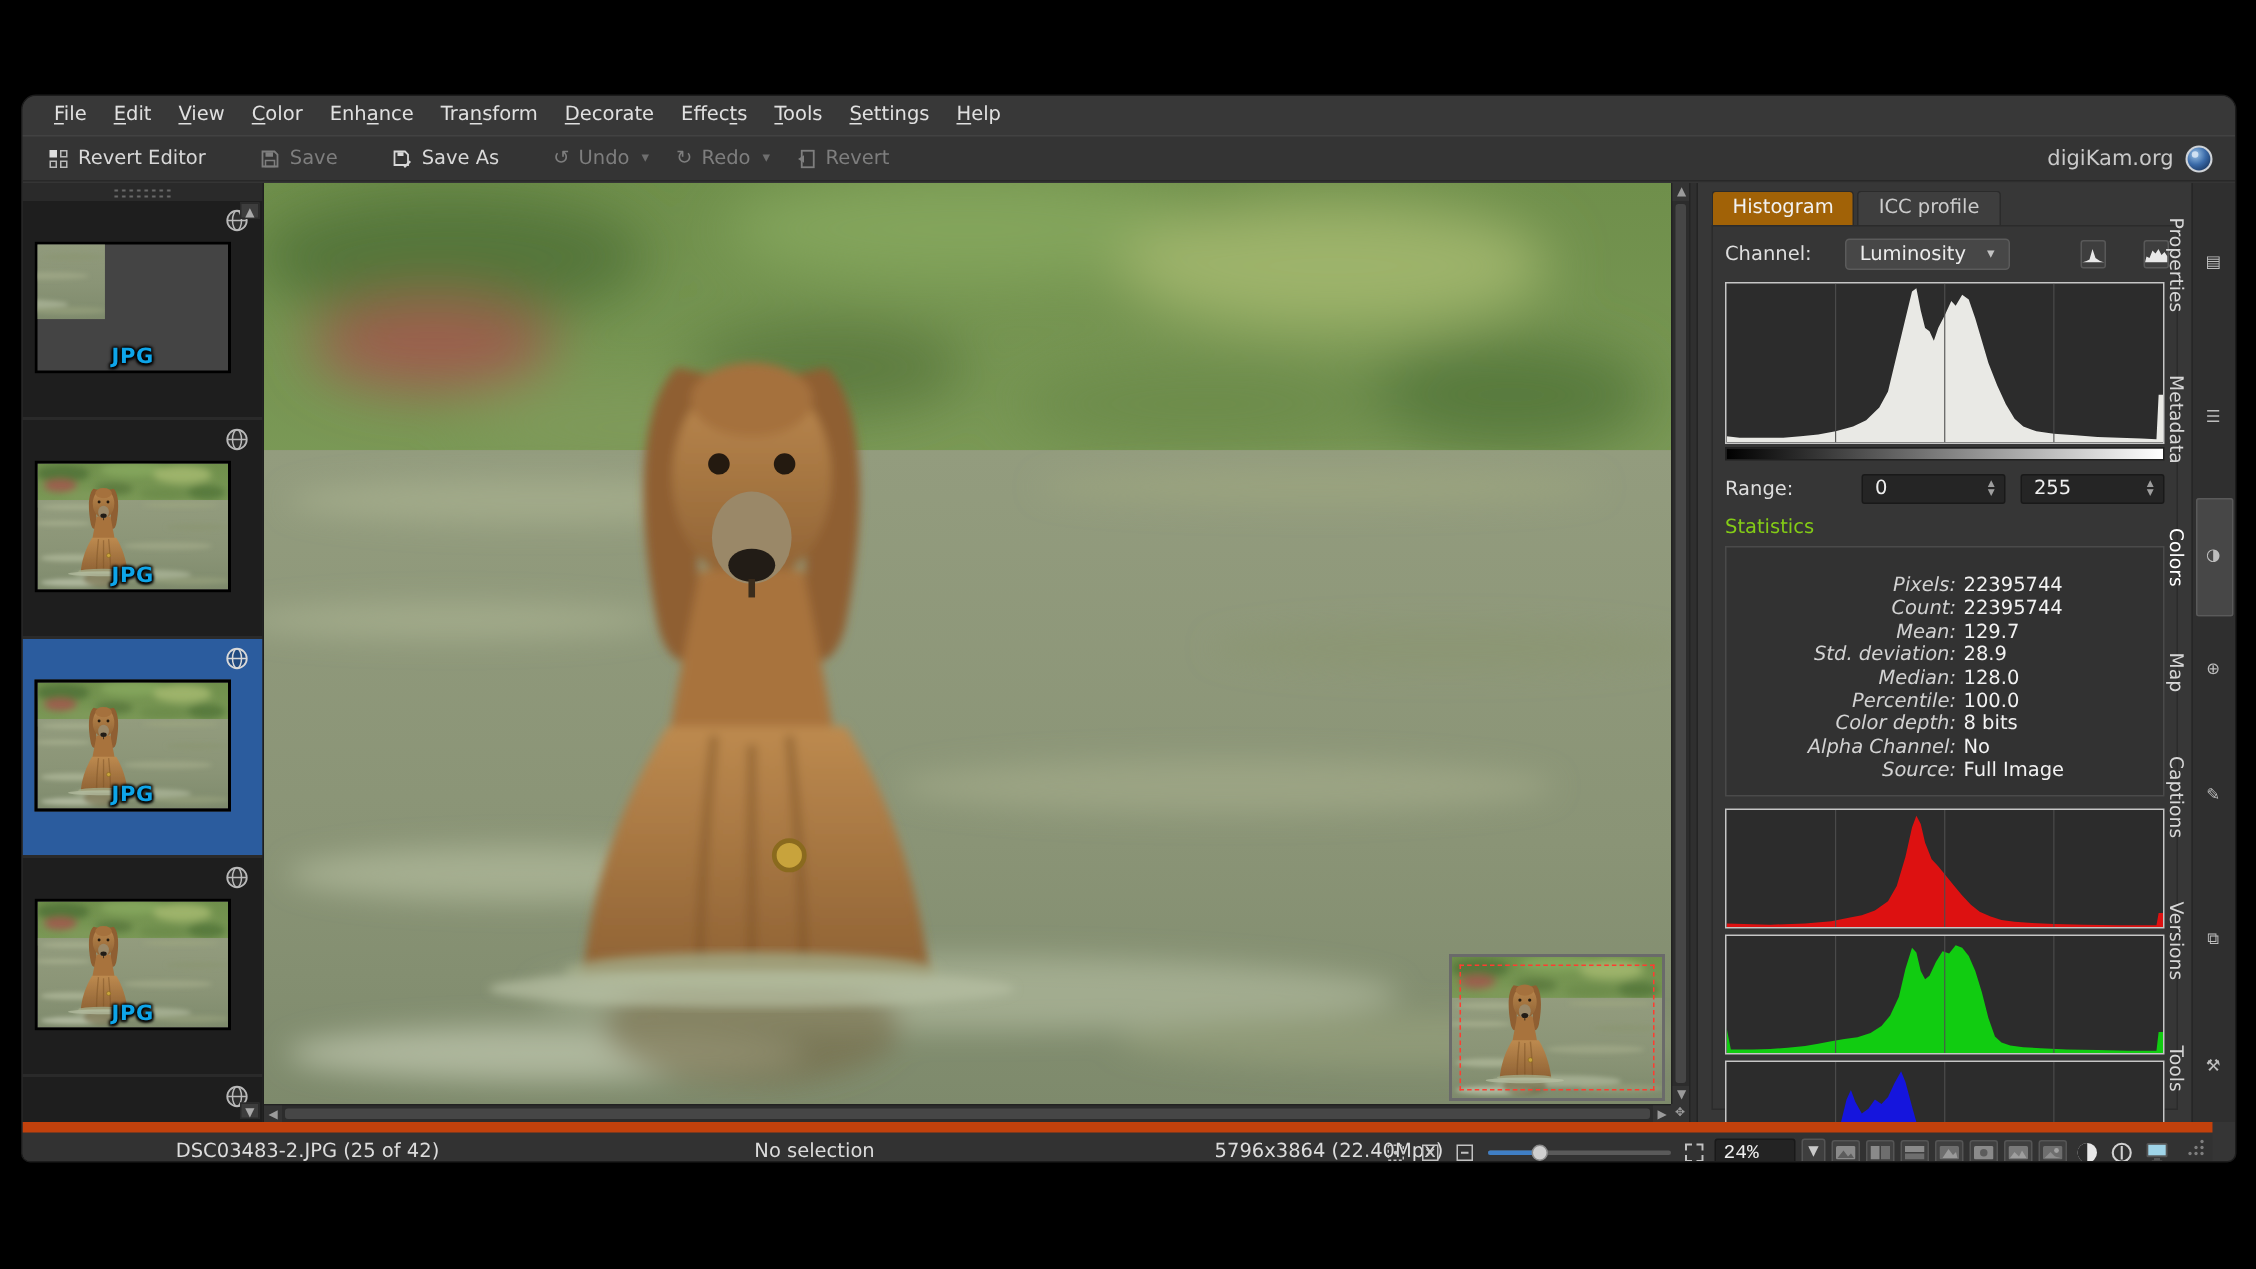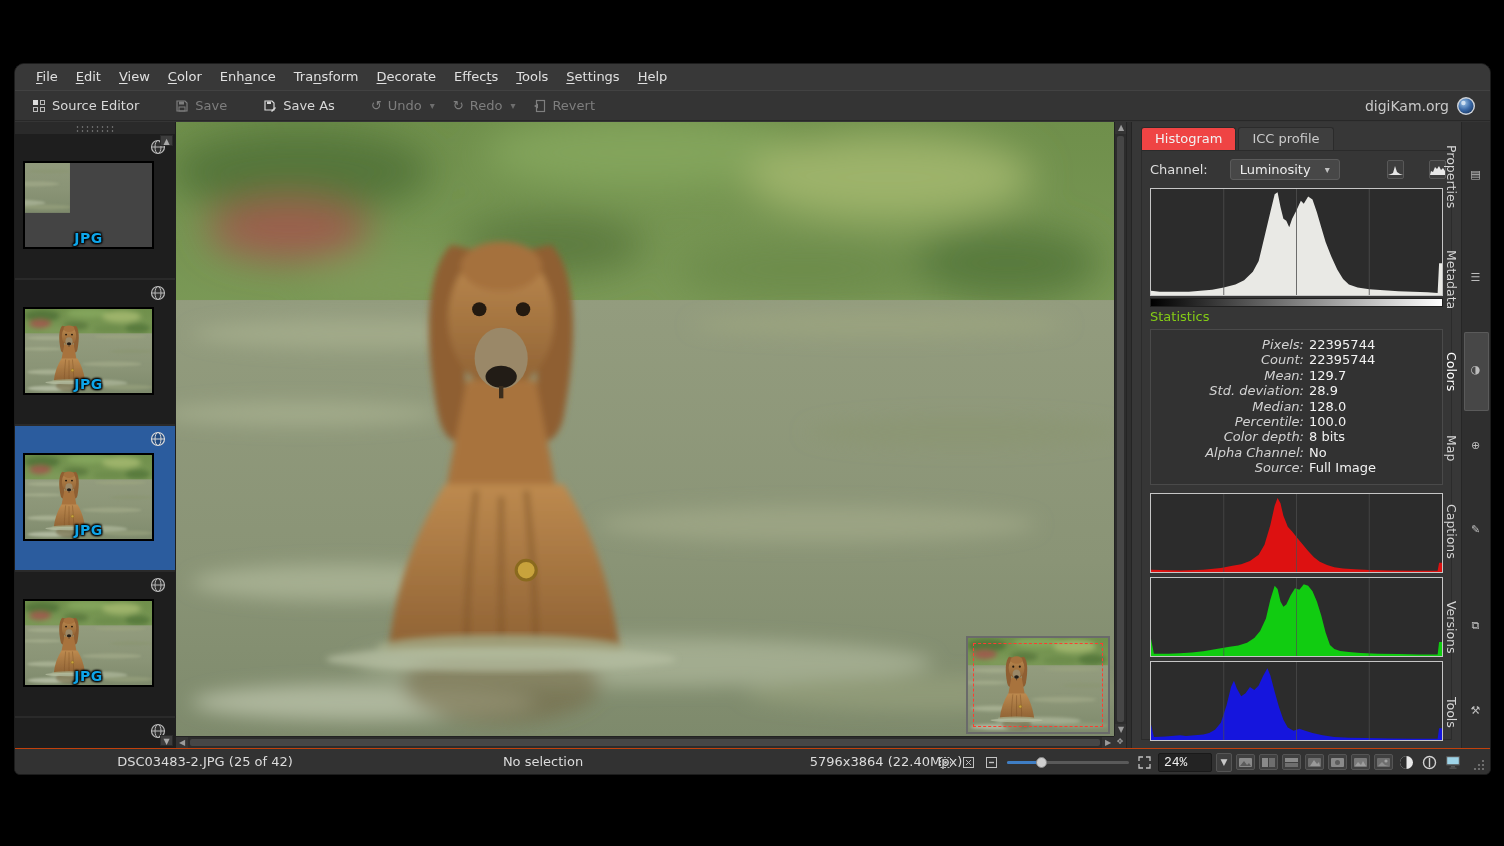--- a/index.html
+++ b/index.html
@@ -66,58 +66,58 @@
   .preview svg { width:100%; height:100%; display:block; }
   .preview .sel-rect { position:absolute; inset:5px; border:1px dashed #ff3c30; }
 
   .splitter { width:6px; background:#2f2f2f; border-left:1px solid #242424; border-right:1px solid #242424; }
 
   
   .rightpanel { width:329px; background:#373737; padding:5px 9px 0 9px; color:#dedede; font-size:13px; }
   .tabs { display:flex; gap:2px; }
   .tab { padding:3px 13px 4px; background:#3e3e3e; border:1px solid #2b2b2b; border-bottom:none;
     border-radius:3px 3px 0 0; color:#cbcbcb; }
-  .tab.active { background:#ef4444; color:#f2f2f2; }
+  .tab.active { background:#a16207; color:#f2f2f2; }
   .panel-frame { border:1px solid #2b2b2b; background:#363636; padding:8px; height:590px; }
   .channel-row { display:flex; align-items:center; gap:22px; margin-bottom:8px; }
   .dropdown { background:#474747; border:1px solid #5b5b5b; border-radius:3px; padding:2px 9px;
     display:flex; align-items:center; gap:12px; color:#ececec; }
   .dropdown .dd-arrow { color:#c2c2c2; }
   .ch-spacer { flex:1; }
   .mode-btn { width:23px; height:19px; background:#3e3e3e; border:1px solid #585858; border-radius:2px;
     display:flex; align-items:center; justify-content:center; margin-left:3px; }
   .hist-box { position:relative; height:108px; border:1px solid #c6c6c6; background:#2c2c2c; overflow:hidden; }
   .hist-box svg { position:absolute; inset:0; width:100%; height:100%; }
   .gradbar { height:9px; margin-top:2px; border:1px solid #202020;
     background:linear-gradient(to right,#000,#fff); }
   .range-row { display:flex; align-items:center; gap:10px; margin:9px 0 8px; }
   .range-label { width:88px; }
   .spin { position:relative; width:102px; height:20px; background:#252525; border:1px solid #191919;
     border-radius:2px; color:#efefef; padding:1px 18px 0 8px; }
   .spin .arrows { position:absolute; right:2px; top:0; bottom:0; width:13px; display:flex;
     flex-direction:column; justify-content:center; color:#9f9f9f; font-size:6px; line-height:6px; text-align:center; }
   .stats-title { margin:2px 0 5px; color:#84cc16; }
-  .stats-box { border:1px solid #4a4a4a; background:#323232; padding:7px 10px 8px; margin-bottom:8px; }
+  .stats-box { border:1px solid #4a4a4a; background:#323232; padding:18px 10px 8px; margin-bottom:8px; }
   .stat-row { display:flex; line-height:15.4px; }
   .stat-label { width:148px; text-align:right; font-style:italic; color:#d2d2d2; padding-right:5px; }
   .stat-value { color:#f2f2f2; }
   .rgb-box { position:relative; height:80px; border:1px solid #c6c6c6; background:#2c2c2c; margin-bottom:4px; overflow:hidden; }
   .rgb-box svg { position:absolute; inset:0; width:100%; height:100%; }
 
   
   .sidestrip { width:29px; background:#2f2f2f; border-left:1px solid #262626;
     display:flex; flex-direction:column; align-items:center; padding-top:3px; gap:3px; }
   .side-tab { writing-mode:vertical-rl; color:#d6d6d6; font-size:12.5px; padding:7px 0;
     width:25px; text-align:center; border-radius:2px; line-height:25px; }
   .side-tab.active { background:#474747; box-shadow:inset 0 0 0 1px #5a5a5a; color:#fff; }
   .side-tab .glyph { writing-mode:horizontal-tb; display:inline-block; font-size:11px; color:#bdbdbd; margin-bottom:4px; }
 
   
-  .statusbar { position:absolute; bottom:0; left:0; right:0; height:26px; background:#323232;
-    border-top:1px solid #c2410c; color:#dcdcdc; font-size:13px; }
+  .statusbar { position:absolute; bottom:0; left:0; right:15px; height:26px; background:#323232;
+    border-top:7px solid #c2410c; color:#dcdcdc; font-size:13px; }
   .sb-text { position:absolute; top:0; line-height:25px; text-align:center; }
   .sb-file { left:20px; width:340px; }
   .sb-sel  { left:428px; width:200px; }
   .sb-dim  { left:721px; width:300px; }
   .sb-controls { position:absolute; right:28px; top:0; height:26px; display:flex; align-items:center; gap:4px; }
   .sb-ibtn { width:19px; height:18px; display:flex; align-items:center; justify-content:center; }
   .slider { position:relative; width:122px; height:18px; margin:0 2px; }
   .slider .track { position:absolute; left:0; right:0; top:8px; height:3px; background:#5a5a5a; border-radius:2px; }
   .slider .fill { position:absolute; left:0; width:34px; top:8px; height:3px; background:#3f7ec4; border-radius:2px; }
   .slider .handle { position:absolute; left:29px; top:4px; width:11px; height:11px; border-radius:50%;
@@ -218,21 +218,21 @@
     <div class="menubar"><span class="menu-item"><u>F</u>ile</span><span class="menu-item"><u>E</u>dit</span><span class="menu-item"><u>V</u>iew</span><span class="menu-item"><u>C</u>olor</span><span class="menu-item">Enh<u>a</u>nce</span><span class="menu-item">Tra<u>n</u>sform</span><span class="menu-item"><u>D</u>ecorate</span><span class="menu-item">Effec<u>t</u>s</span><span class="menu-item"><u>T</u>ools</span><span class="menu-item"><u>S</u>ettings</span><span class="menu-item"><u>H</u>elp</span></div>
 
     <div class="toolbar">
       <div class="tbtn">
         <svg width="14" height="14" viewBox="0 0 14 14">
             <rect x="1" y="1" width="5" height="5" fill="#ddd"></rect>
             <rect x="8.5" y="1.5" width="4" height="4" fill="none" stroke="#bbb"></rect>
             <rect x="1.5" y="8.5" width="4" height="4" fill="none" stroke="#bbb"></rect>
             <rect x="8.5" y="8.5" width="4" height="4" fill="none" stroke="#bbb"></rect>
           </svg>
-        <span>Source Editor</span>
+        <span>Revert Editor</span>
       </div>
       <div class="tb-sep"></div>
       <div class="tbtn disabled">
         <svg width="14" height="14" viewBox="0 0 14 14">
             <path d="M2,2 H10 L12,4 V12 H2 Z" fill="none" stroke="#7e7e7e" stroke-width="1.2"></path>
             <rect x="4" y="2.5" width="5" height="3" fill="#7e7e7e"></rect>
             <rect x="4" y="8" width="6" height="4" fill="none" stroke="#7e7e7e"></rect>
           </svg>
         <span>Save</span>
       </div>
@@ -396,20 +396,31 @@
           </div>
           <div class="hist-box">
             <svg viewBox="0 0 1000 300" preserveAspectRatio="none">
                 <polygon points="0,300 0.0,288.0 30.0,291.0 80.0,291.0 130.0,291.0 170.0,288.0 210.0,285.0 250.0,279.0 290.0,270.0 320.0,258.0 350.0,234.0 370.0,204.0 390.0,135.0 410.0,66.0 425.0,15.0 435.0,9.0 445.0,51.0 455.0,84.0 465.0,90.0 475.0,108.0 485.0,84.0 500.0,60.0 515.0,33.0 525.0,42.0 540.0,21.0 555.0,30.0 570.0,66.0 585.0,108.0 600.0,150.0 620.0,192.0 640.0,228.0 660.0,255.0 680.0,270.0 710.0,279.0 750.0,283.5 800.0,286.5 850.0,289.5 900.0,291.0 950.0,292.5 985.0,294.0 990.0,210.0 1000.0,210.0 1000,300" fill="#e9e9e5"></polygon>
                 <line x1="250" x2="250" y1="0" y2="300" stroke="#4e4e4e" stroke-width="2.5"></line>
                 <line x1="500" x2="500" y1="0" y2="300" stroke="#4e4e4e" stroke-width="2.5"></line>
                 <line x1="750" x2="750" y1="0" y2="300" stroke="#4e4e4e" stroke-width="2.5"></line>
               </svg>
           </div>
           <div class="gradbar"></div>
+          <div class="range-row">
+            <span class="range-label">Range:</span>
+            <div class="spin">
+              <span>0</span>
+              <span class="arrows">▲<br>▼</span>
+            </div>
+            <div class="spin">
+              <span>255</span>
+              <span class="arrows">▲<br>▼</span>
+            </div>
+          </div>
           <div class="stats-title">Statistics</div>
           <div class="stats-box">
               <div class="stat-row">
                 <span class="stat-label">Pixels:</span>
                 <span class="stat-value">22395744</span>
               </div>
               <div class="stat-row">
                 <span class="stat-label">Count:</span>
                 <span class="stat-value">22395744</span>
               </div>

